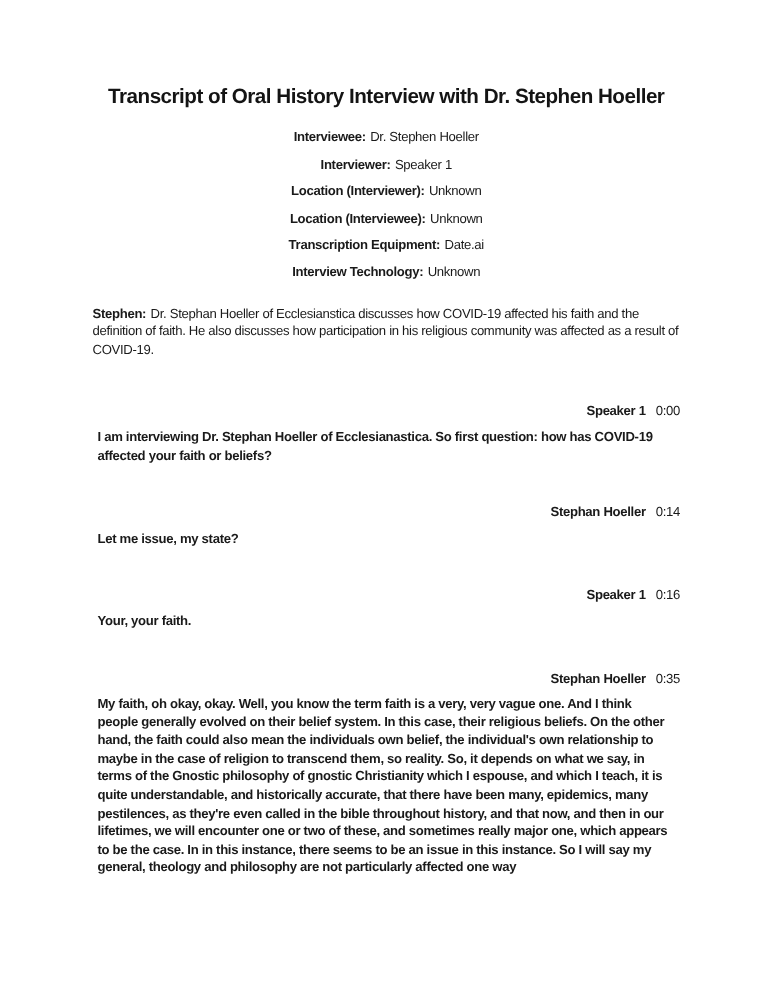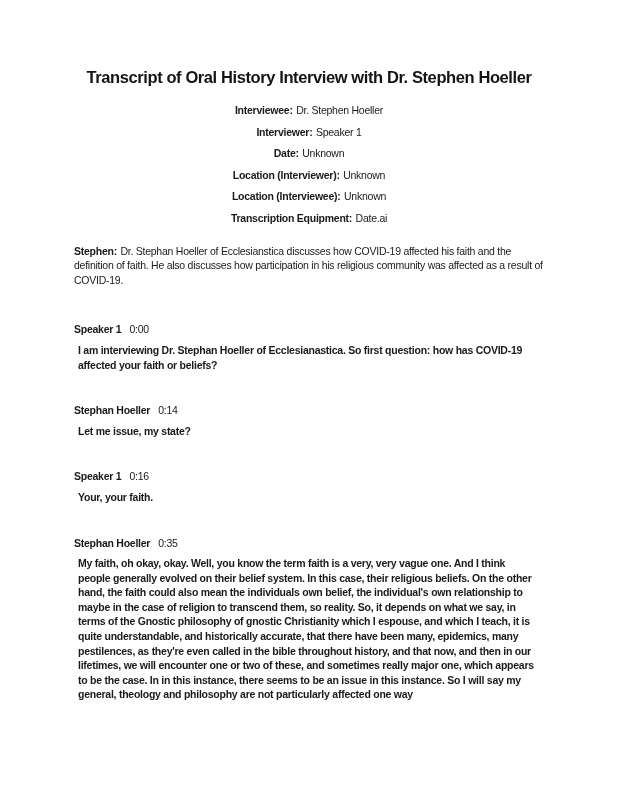--- a/index.html
+++ b/index.html
@@ -46,20 +46,21 @@
     margin: 18px 0 0 0;
   }
   .turns .turn {
     margin-top: 31px;
   }
   .turns .turn:first-child {
     margin-top: 35px;
   }
   .speaker-line {
     margin: 8px 0 6px 0;
+    text-align: right;
   }
   .speaker-name {
     font-weight: bold;
   }
   .time {
     margin-left: 8px;
   }
   .turn-text {
     margin: 4px;
     font-weight: bold;
@@ -70,24 +71,24 @@
 </head>
 <body>
 
 <div class="page">
 
   <h1 class="doc-title">Transcript of Oral History Interview with Dr. Stephen Hoeller</h1>
 
   <div class="meta-section">
     <p class="meta-row"><span class="b">Interviewee:</span><span>Dr. Stephen Hoeller</span></p>
     <p class="meta-row"><span class="b">Interviewer:</span><span>Speaker 1</span></p>
-    <p class="meta-row"><span class="b">Date:</span><span>Unknown</span></p>
     <p class="meta-row"><span class="b">Location (Interviewer):</span><span>Unknown</span></p>
     <p class="meta-row"><span class="b">Location (Interviewee):</span><span>Unknown</span></p>
     <p class="meta-row"><span class="b">Transcription Equipment:</span><span>Date.ai</span></p>
+    <p class="meta-row"><span class="b">Interview Technology:</span><span>Unknown</span></p>
   </div>
 
   <p class="abstract"><span class="b">Stephen:</span><span>Dr. Stephan Hoeller of Ecclesianstica discusses how COVID-19 affected his faith and the definition of faith. He also discusses how participation in his religious community was affected as a result of COVID-19.</span></p>
 
   <div class="turns">
 
     <div class="turn">
       <p class="speaker-line"><span class="speaker-name">Speaker 1</span><span class="time">0:00</span></p>
       <p class="turn-text">I am interviewing Dr. Stephan Hoeller of Ecclesianastica. So first question: how has COVID-19 affected your faith or beliefs?</p>
     </div>

